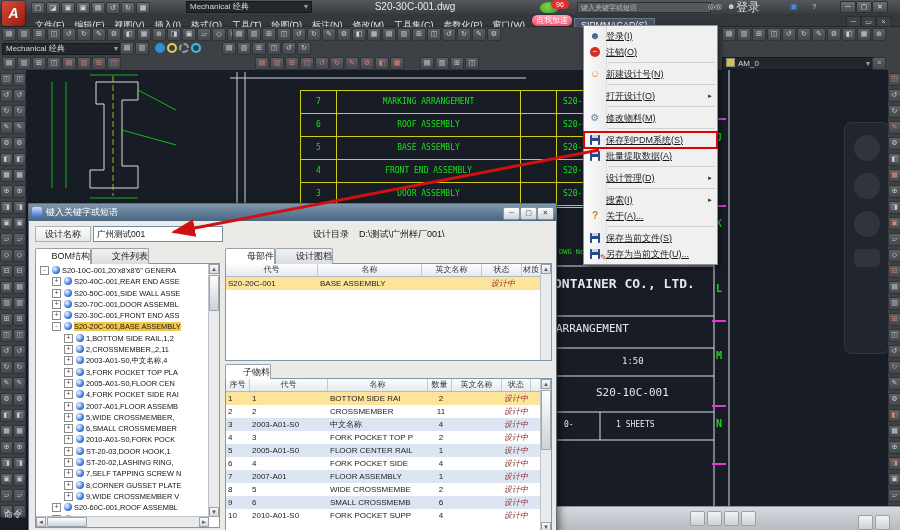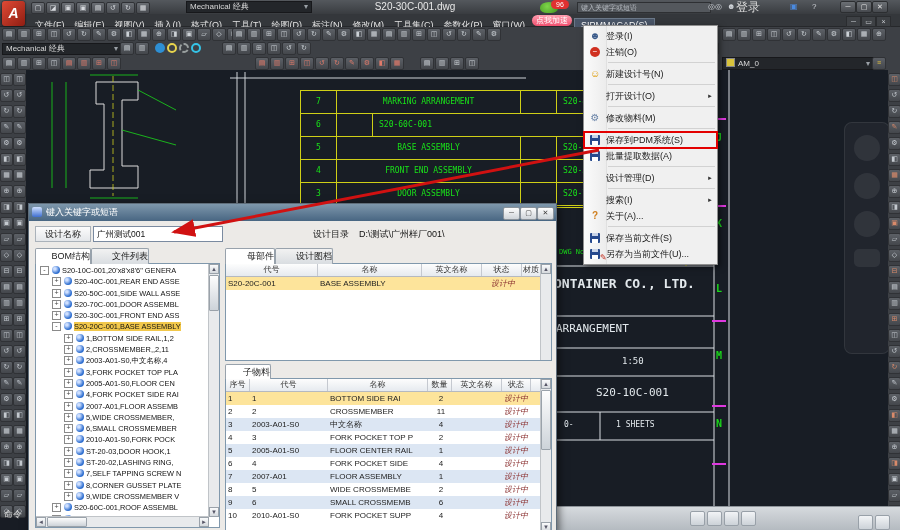--- a/index.html
+++ b/index.html
@@ -78,21 +78,21 @@
   #tree{position:absolute;left:1px;top:1px;right:11px;bottom:11px;overflow:hidden;}
   .tree-row{height:11.3px;white-space:nowrap;font-size:7.4px;color:#111;line-height:11px;}
   .expander{display:inline-block;width:7px;height:7px;border:1px solid #8a8a8a;background:#fff;font-size:7px;line-height:6px;text-align:center;color:#444;vertical-align:1px;margin-right:1px;box-sizing:content-box;}
   .gear{display:inline-block;width:8px;height:8px;border-radius:50%;background:radial-gradient(circle at 35% 35%,#cfe0ff 15%,#2f6fd0 65%);margin:0 2px;vertical-align:-1px;}
   .tree-label.sel{background:#f2c84b;}
   
   #ctx-menu{position:absolute;left:583px;top:25px;width:133px;background:#f0f0f0;border:1px solid #8f8f8f;box-shadow:2px 2px 6px rgba(0,0,0,0.5);z-index:8;padding:2px 0;}
   #ctx-menu::before{content:"";position:absolute;left:0;top:0;bottom:0;width:22px;background:linear-gradient(90deg,#fbfbfb,#ececec);border-right:1px solid #e0e0e0;}
   .ctx-item{position:relative;height:16px;display:flex;align-items:center;font-size:9px;color:#1a1a1a;}
   .ctx-icon-cell{width:22px;text-align:center;flex:0 0 22px;}
-  .ctx-label{flex:1;white-space:nowrap;overflow:hidden;}
+  .ctx-label{flex:1;white-space:nowrap;overflow:hidden;text-decoration:underline;}
   .ctx-arrow{flex:0 0 10px;font-size:6px;color:#333;}
   .ctx-sep{height:1px;border-top:1px solid #d2d2d2;margin:2px 2px 2px 24px;}
   .ctx-item.hl{outline:2px solid #e30000;outline-offset:-1px;}
   .ic{display:inline-block;vertical-align:middle;}
   .ic-floppy{width:10px;height:10px;background:#274a8e;border-radius:1px;position:relative;}
   .ic-floppy::before{content:"";position:absolute;top:0;left:2px;width:6px;height:3px;background:#c9d4e8;}
   .ic-floppy::after{content:"";position:absolute;bottom:0;left:2px;width:6px;height:4px;background:#fff;}
   .ic-user{color:#3a5a8a;font-size:10px;line-height:10px;}
   .ic-logout{width:10px;height:10px;border-radius:50%;background:#d03020;color:#fff;font-size:8px;line-height:10px;text-align:center;}
   .ic-smiley{color:#e0a010;font-size:10px;line-height:10px;}
@@ -271,20 +271,21 @@
     </svg>
     <div id="cad-table">
         <div class="cad-row">
           <div class="cad-cell cad-no">7</div>
           <div class="cad-cell cad-desc">MARKING ARRANGEMENT</div>
           <div class="cad-cell cad-rem"></div>
           <div class="cad-cell cad-part">S20-80C-001</div>
         </div>
         <div class="cad-row">
           <div class="cad-cell cad-no">6</div>
+          <div class="cad-cell cad-desc">ROOF ASSEMBLY</div>
           <div class="cad-cell cad-rem"></div>
           <div class="cad-cell cad-part">S20-60C-001</div>
         </div>
         <div class="cad-row">
           <div class="cad-cell cad-no">5</div>
           <div class="cad-cell cad-desc">BASE ASSEMBLY</div>
           <div class="cad-cell cad-rem"></div>
           <div class="cad-cell cad-part">S20-20C-001</div>
         </div>
         <div class="cad-row">

